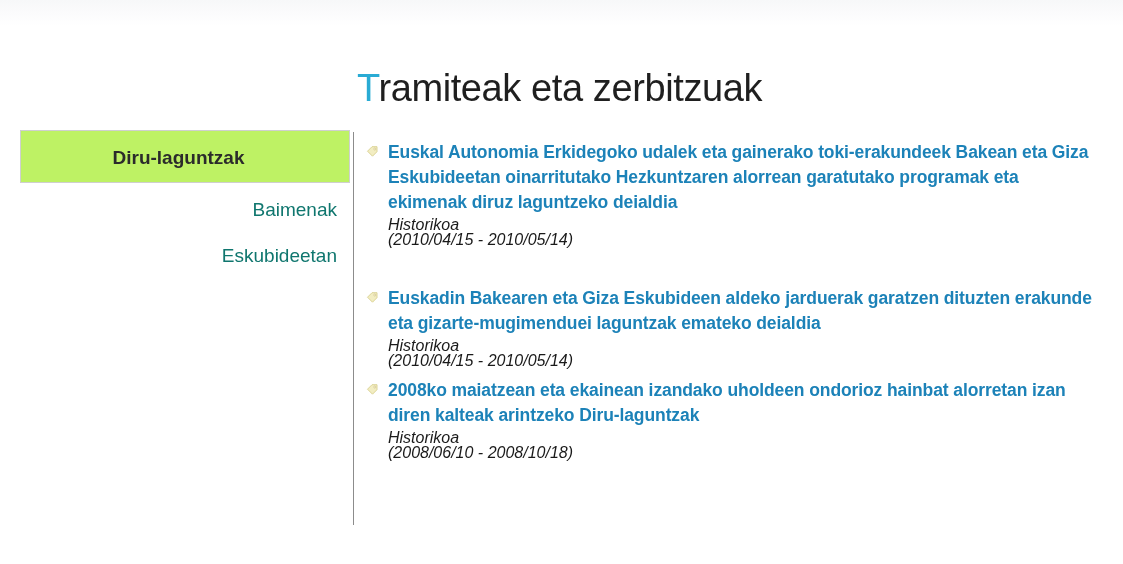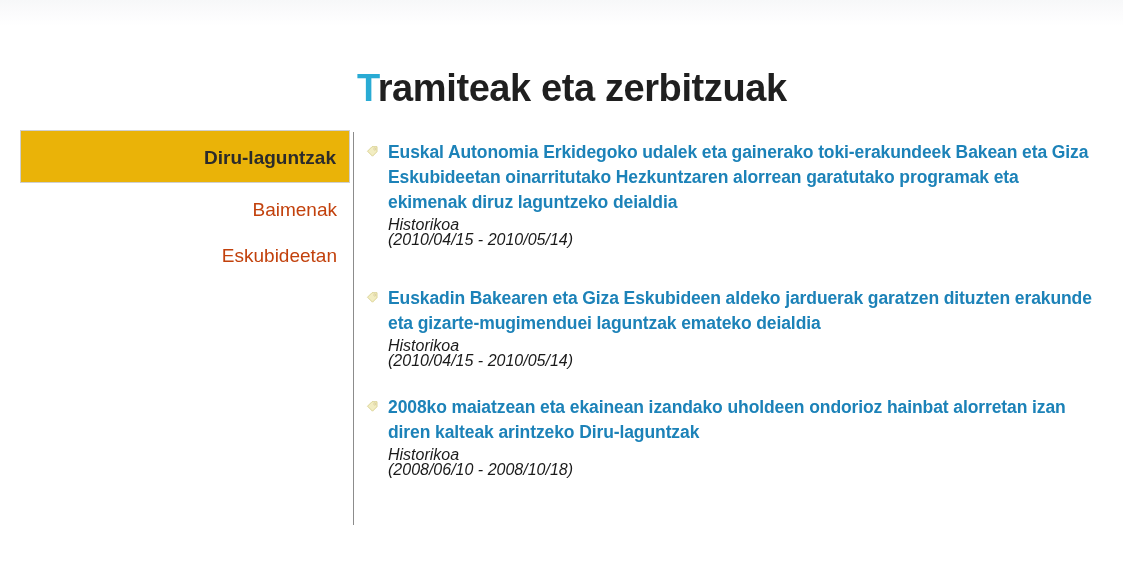--- a/index.html
+++ b/index.html
@@ -25,21 +25,21 @@
     background: linear-gradient(to bottom, #f7f8f9 0%, #fbfbfc 45%, #ffffff 100%);
     pointer-events: none;
   }
 
   
   #page-title {
     position: absolute;
     left: 357px;
     top: 42px;
     font-size: 38px;
-    font-weight: bold;
+    font-weight: normal;
     letter-spacing: -0.4px;
     color: #1f1f1f;
     white-space: nowrap;
   }
   #page-title .title-initial {
     color: #29abd4;
   }
 
   
   #sidebar {
@@ -59,31 +59,32 @@
     background: #8c8c8c;
   }
   .side-item {
     position: absolute;
     left: 20px;
     width: 330px;
     box-sizing: border-box;
     text-align: right;
     padding-right: 13px;
     font-size: 19px;
-    color: #c2410c;
+    color: #0f766e;
     line-height: 24px;
   }
   .side-item.active {
     top: 0px;
     height: 53px;
     line-height: 53px;
     border: 1px solid #cfcfcf;
     color: #2b2b2b;
     font-weight: bold;
-    background: #eab308;
+    background: #bef264;
+    text-align: center;
   }
   .side-item.plain-1 {
     top: 68px;
   }
   .side-item.plain-2 {
     top: 114px;
   }
 
   
   #results {
@@ -120,21 +121,21 @@
     color: #1a1a1a;
     margin-top: 2px;
   }
   .result-meta .meta-dates {
     display: block;
     font-style: italic;
   }
 
   
   #result-0 { margin-bottom: 39px; }
-  #result-1 { margin-bottom: 27px; }
+  #result-1 { margin-bottom: 10px; }
   #result-2 { margin-bottom: 12px; }
 </style>
 </head>
 <body>
 
 <div id="top-band"></div>
 
 <h1 id="page-title"><span class="title-initial">T</span><span>ramiteak eta zerbitzuak</span></h1>
 
 <nav id="sidebar">

